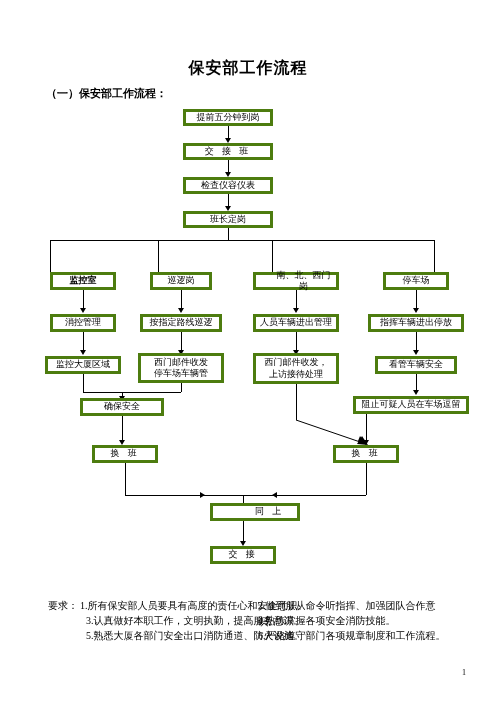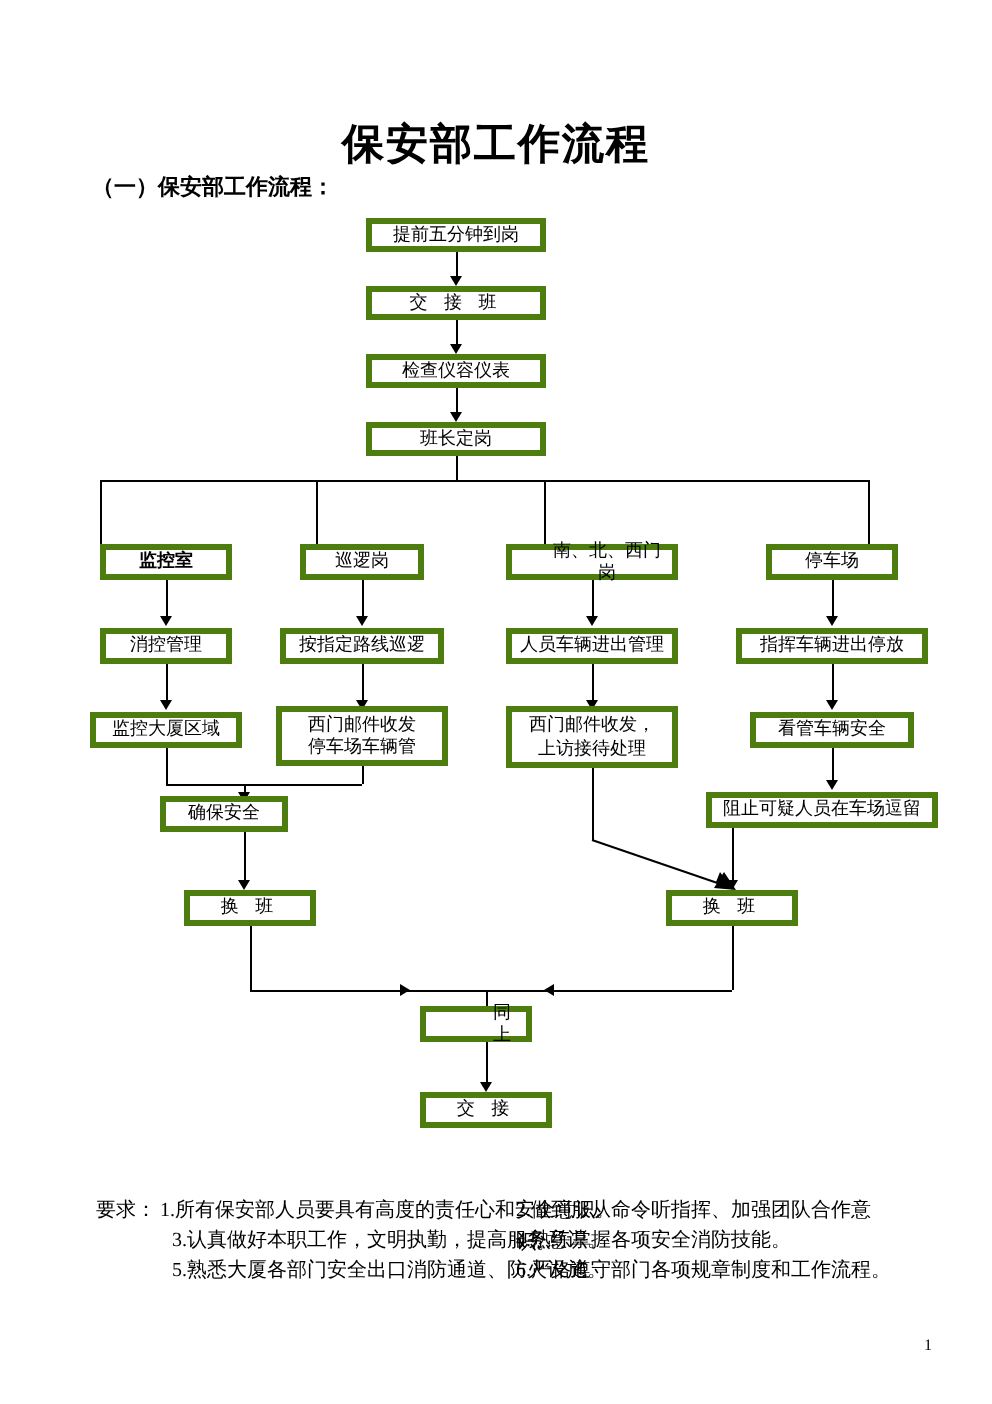--- a/index.html
+++ b/index.html
@@ -19,21 +19,21 @@
     position: relative;
     width: 496px;
     height: 702px;
   }
   .title {
     position: absolute;
     left: 0;
     top: 58px;
     width: 496px;
     text-align: center;
-    font-size: 21px;
+    font-size: 16px;
     font-weight: bold;
     letter-spacing: 1px;
     font-family: "Liberation Serif", serif;
   }
   .subtitle {
     position: absolute;
     left: 46px;
     top: 86px;
     font-size: 11px;
     font-weight: bold;
@@ -176,21 +176,21 @@
   <div class="box" style="left:375px; top:356px; width:82px; height:18px;">看管车辆安全</div>
   <div class="vline" style="left:416px; top:374px; height:18px;"></div>
   <div class="arrow" style="left:412.5px; top:390px;"></div>
   <div class="box" style="left:353px; top:396px; width:116px; height:18px;">阻止可疑人员在车场逗留</div>
 
   <div class="vline" style="left:83px; top:374px; height:18px;"></div>
   <div class="vline" style="left:181px; top:383px; height:9px;"></div>
   <div class="hline" style="left:83px; top:392px; width:98px;"></div>
   <div class="vline" style="left:122px; top:392px; height:6px;"></div>
   <div class="arrow" style="left:118.5px; top:396px;"></div>
-  <div class="box" style="left:80px; top:398px; width:64px; height:18px;">确保安全</div>
+  <div class="box" style="left:80px; top:398px; width:84px; height:18px;">确保安全</div>
 
   <div class="vline" style="left:122px; top:416px; height:26px;"></div>
   <div class="arrow" style="left:118.5px; top:440px;"></div>
   <div class="box sp" style="left:92px; top:445px; width:66px; height:18px;">换    班</div>
 
   <div class="vline" style="left:296px; top:384px; height:36px;"></div>
   <svg style="position:absolute; left:280px; top:414px; width:110px; height:40px; overflow:visible;">
     <line x1="16" y1="6" x2="86" y2="30" stroke="#000" stroke-width="1"></line>
     <polygon points="86,30 78,27 80,22" fill="#000" transform="rotate(0)"></polygon>
     <polygon points="88,31 77,30 82,22" fill="#000"></polygon>
@@ -200,21 +200,21 @@
   <div class="arrow" style="left:362.5px; top:440px;"></div>
   <div class="box sp" style="left:333px; top:445px; width:66px; height:18px;">换    班</div>
 
   <div class="vline" style="left:125px; top:463px; height:32px;"></div>
   <div class="vline" style="left:366px; top:463px; height:32px;"></div>
   <div class="hline" style="left:125px; top:495px; width:241px;"></div>
   <div class="arrow-right" style="left:200px; top:491.5px;"></div>
   <div class="arrow-left" style="left:272px; top:491.5px;"></div>
   <div class="vline" style="left:243px; top:495px; height:8px;"></div>
 
-  <div class="box sp" style="left:210px; top:503px; width:56px; height:18px;padding-left:31px;">同  上</div>
+  <div class="box sp" style="left:210px; top:503px; width:90px; height:18px;padding-left:31px;">同  上</div>
   <div class="vline" style="left:243px; top:521px; height:22px;"></div>
   <div class="arrow" style="left:239.5px; top:541px;"></div>
   <div class="box sp" style="left:210px; top:546px; width:66px; height:18px;">交    接</div>
 
   <div class="footer" style="top:598px;">
     <div class="footer-row">
       <span class="f-left">要求：</span>
       <span style="position:absolute; left:32px;">1.所有保安部人员要具有高度的责任心和安全意识。</span>
       <span class="f-right">2.做到服从命令听指挥、加强团队合作意识。</span>
     </div>

